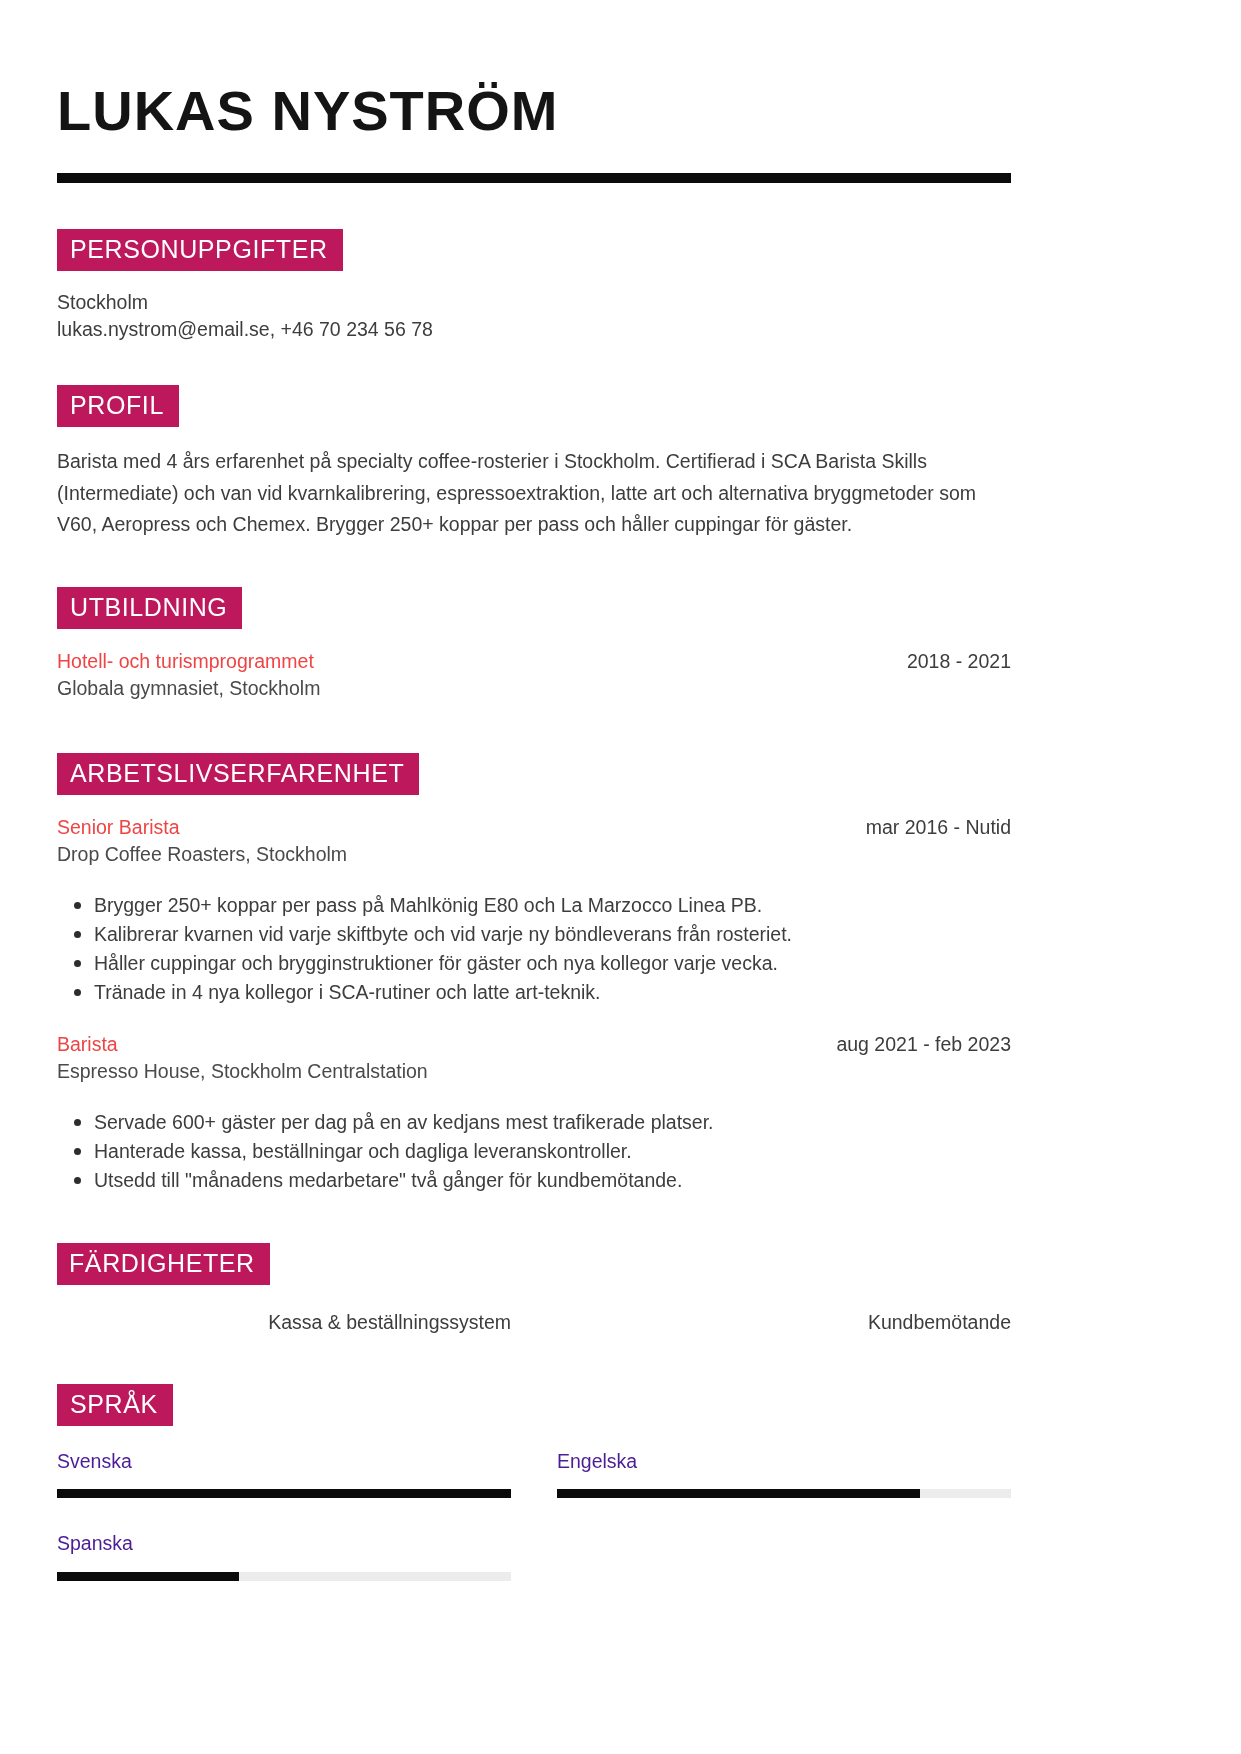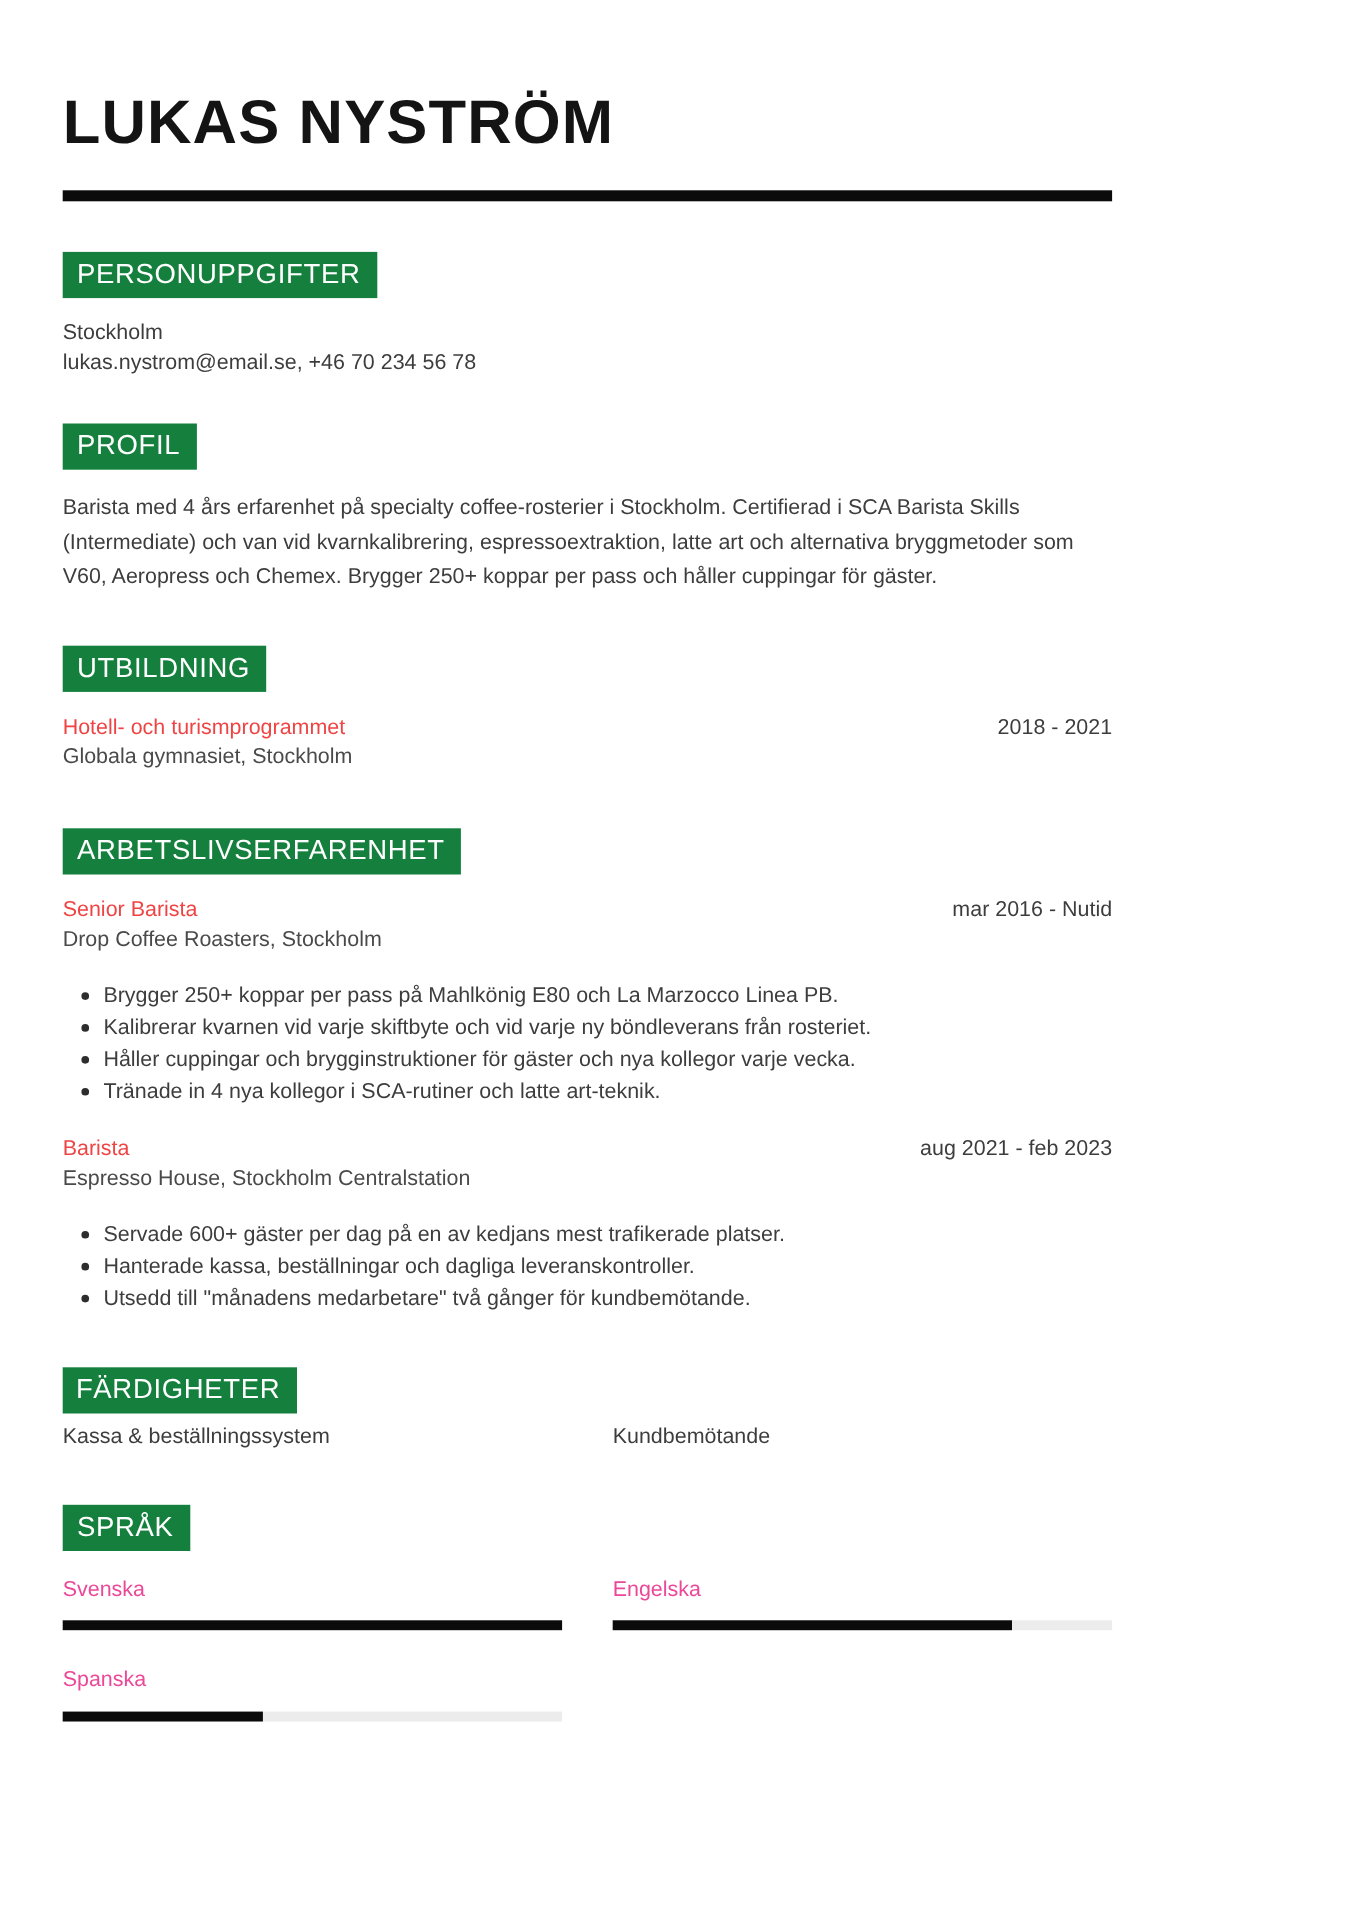--- a/index.html
+++ b/index.html
@@ -25,21 +25,21 @@
     line-height: 1.12;
   }
   .rule {
     margin-top: 30px;
     height: 10px;
     background: #0b0b0b;
     width: 100%;
   }
   .sec-title {
     display: inline-block;
-    background: #15803d;
+    background: #be185d;
     color: #ffffff;
     font-size: 25px;
     font-weight: 400;
     letter-spacing: 0.6px;
     line-height: 1.2;
     padding: 5px 15px 7px 13px;
   }
   section.personal .sec-title { margin-top: 46px; }
   section.profil .sec-title { margin-top: 42px; }
   section.utbildning .sec-title { margin-top: 46px; }
@@ -104,30 +104,30 @@
     height: 7px;
     border-radius: 50%;
     background: #2d2d2d;
   }
   .two-col {
     display: grid;
     grid-template-columns: 1fr 1fr;
     column-gap: 46px;
     row-gap: 32px;
   }
-  .skills-grid { margin-top: 8px; }
+  .skills-grid { margin-top: 24px; text-align: right; }
   .skill-item {
     font-size: 19.5px;
     color: #3d3d3d;
     line-height: 1.4;
   }
   .lang-grid { margin-top: 22px; }
   .lang-label {
     font-size: 19.5px;
-    color: #ec4899;
+    color: #4c1d95;
     line-height: 1.4;
   }
   .bar-track {
     margin-top: 14px;
     width: 100%;
     height: 9px;
     background: #ececec;
   }
   .bar-fill {
     height: 100%;

